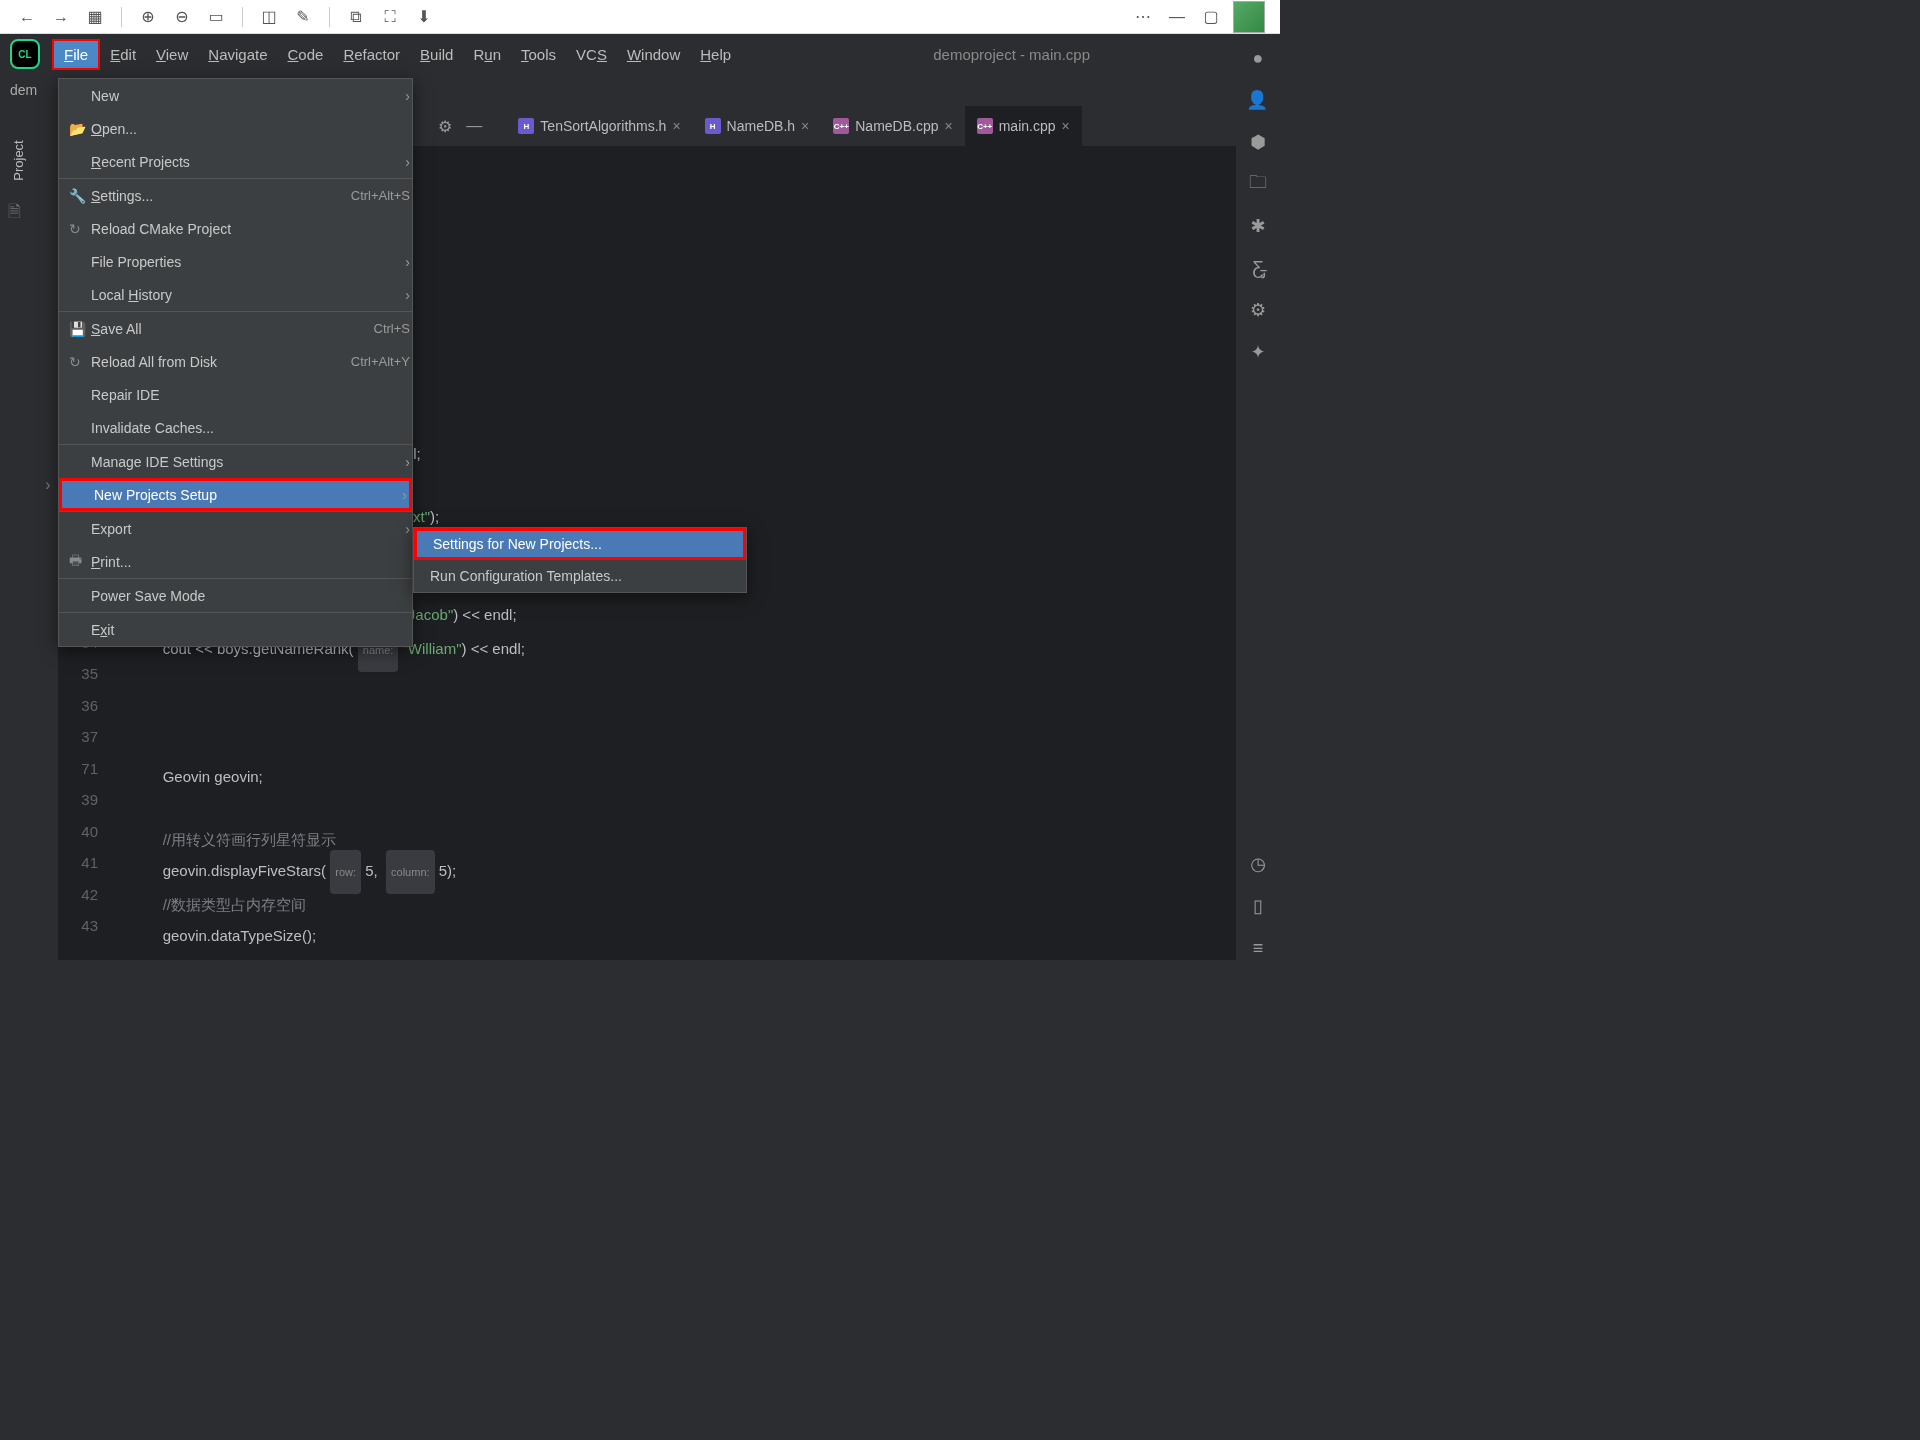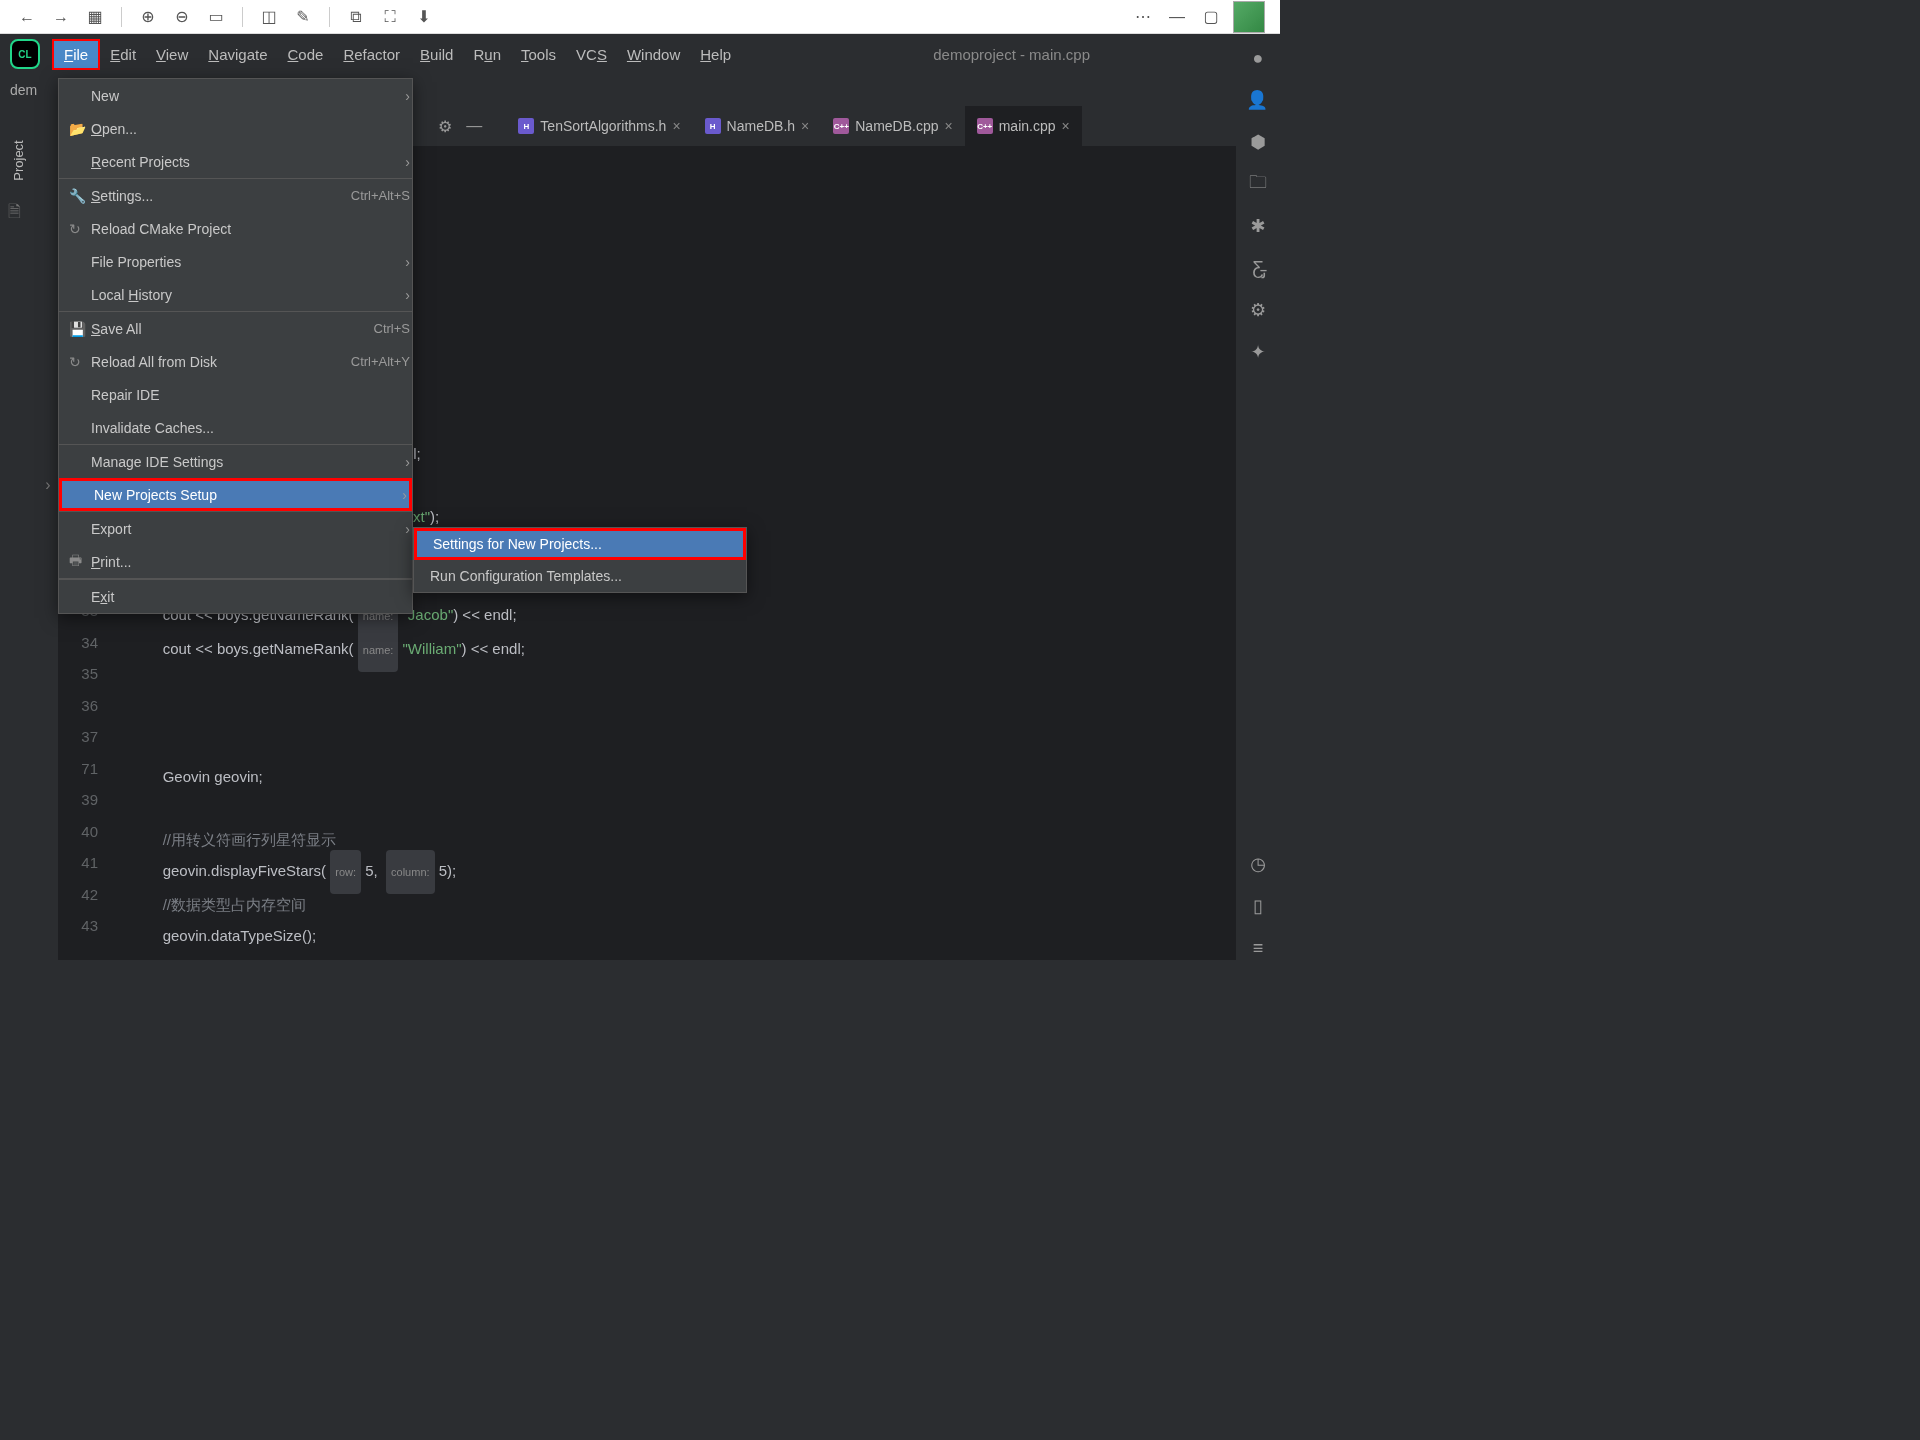--- a/index.html
+++ b/index.html
@@ -329,20 +329,24 @@
     <div class="file-menu-item">
       <span class="mi-icon"></span>
       <span class="lbl">Export</span>
       <span class="arrow">›</span>
     </div>
     <div class="file-menu-item">
       <span class="mi-icon">🖶</span>
       <span class="lbl"><u>P</u>rint...</span>
     </div>
     <div class="file-menu-sep"></div>
+    <div class="file-menu-item">
+      <span class="mi-icon"></span>
+      <span class="lbl">Power Save Mode</span>
+    </div>
     <div class="file-menu-sep"></div>
     <div class="file-menu-item">
       <span class="mi-icon"></span>
       <span class="lbl">E<u>x</u>it</span>
     </div>
   </div>
 
 <div class="submenu" id="submenu">
     <div class="submenu-item highlighted boxed">Settings for New Projects...</div>
     <div class="submenu-item">Run Configuration Templates...</div>

